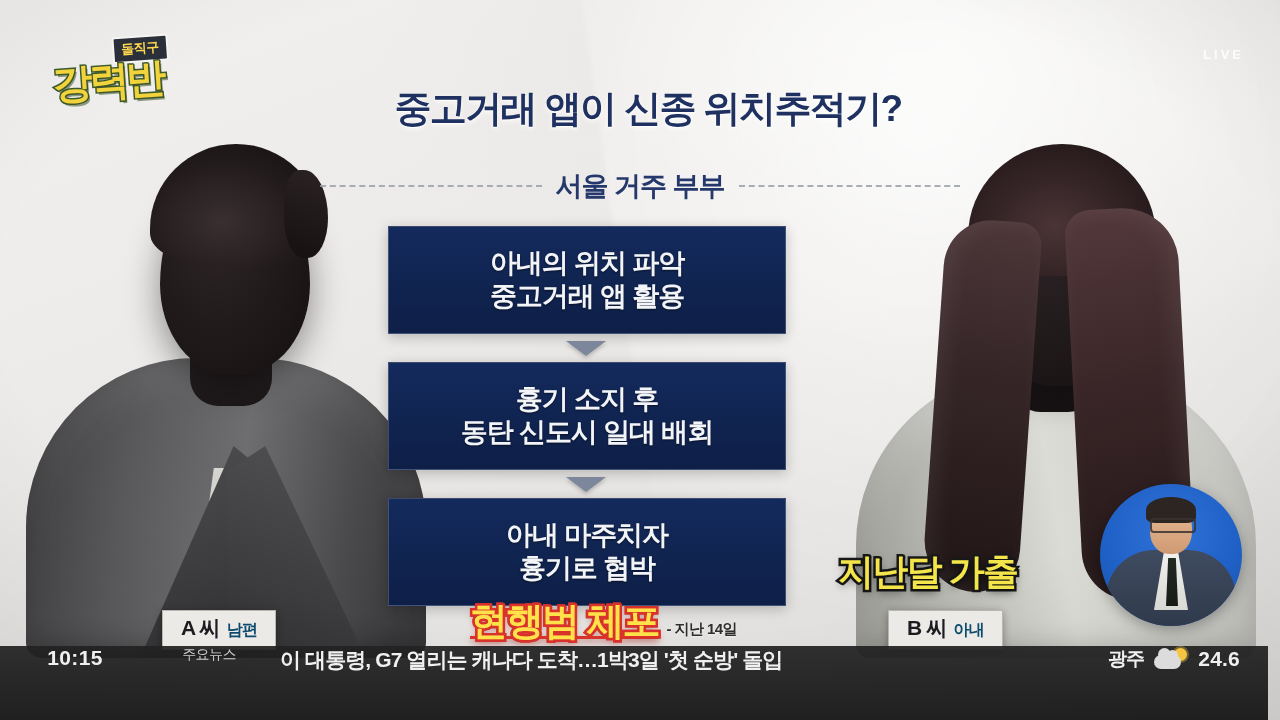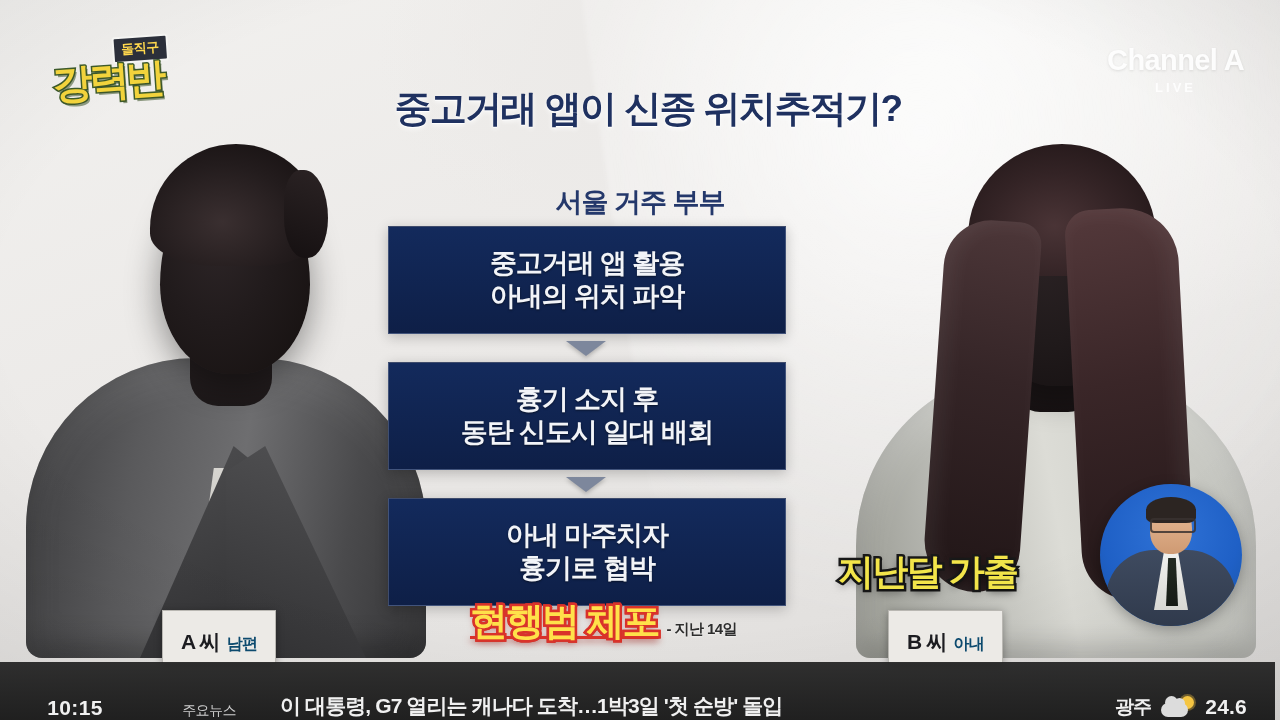--- a/index.html
+++ b/index.html
@@ -99,21 +99,21 @@
   .ch-live{font-size:13px;font-weight:600;letter-spacing:3px;margin-top:3px;
     color:rgba(255,255,255,.86);}
 
   
   .headline{position:absolute;left:16px;right:0;top:84px;text-align:center;
     font-size:37px;font-weight:800;letter-spacing:-1.6px;color:#1f3160;
     text-shadow:0 2px 5px rgba(255,255,255,.85), 0 1px 0 rgba(255,255,255,.9);}
 
   
   .subwrap{position:absolute;left:320px;width:640px;top:168px;height:36px;
-    display:flex;align-items:center;gap:14px;flex-direction:column;}
+    display:flex;align-items:center;gap:14px;}
   .dash{flex:1;height:0;border-top:2px dashed #9aa0ab;opacity:.85;}
   .subtitle{font-size:27px;font-weight:800;letter-spacing:-1px;color:#24386b;
     white-space:nowrap;}
 
   
   .flow{position:absolute;left:388px;top:226px;width:396px;}
   .fbox{width:100%;height:106px;background:linear-gradient(180deg,#132a5c 0%,#0e1f47 100%);
     border:1px solid rgba(255,255,255,.20);
     box-shadow:0 3px 12px rgba(0,0,0,.22);
     display:flex;flex-direction:column;align-items:center;justify-content:center;gap:4px;}
@@ -135,21 +135,21 @@
 
   
   .runaway{position:absolute;left:838px;top:548px;
     font-size:36px;font-weight:800;letter-spacing:-1.8px;
     color:#f3e54a;-webkit-text-stroke:5px #1a1a1a;paint-order:stroke fill;
     text-shadow:0 3px 8px rgba(0,0,0,.6);}
 
   
   .plate{position:absolute;background:#eceae6;border:1px solid #b9b7b2;
     box-shadow:0 2px 8px rgba(0,0,0,.32);
-    padding:17px 18px 7px;display:flex;align-items:baseline;gap:7px;}
+    padding:3px 18px 7px;display:flex;align-items:baseline;gap:7px;}
   .plate .big{font-size:21px;font-weight:700;color:#1c1c20;letter-spacing:-.8px;}
   .plate .small{font-size:16px;font-weight:700;color:#0c4a6e;letter-spacing:-.8px;}
   .plate-a{left:162px;top:610px;}
   .plate-b{left:888px;top:610px;}
 
   
   .anchor{position:absolute;left:1100px;top:484px;width:142px;height:142px;
     border-radius:50%;overflow:hidden;
     background:radial-gradient(circle at 50% 34%, #2f72d6 0%, #1f60c6 58%, #17519f 100%);
     box-shadow:0 4px 14px rgba(0,0,0,.30);}
@@ -163,23 +163,23 @@
     background:linear-gradient(180deg,#3f4b60,#2f394b);
     border-radius:48px 48px 0 0;}
   .a-shirt{position:absolute;left:54px;top:66px;width:34px;height:60px;
     background:linear-gradient(180deg,#f2f2f0,#d8d8d4);
     clip-path:polygon(30% 0,70% 0,100% 100%,0 100%);}
   .a-tie{position:absolute;left:66px;top:74px;width:12px;height:48px;
     background:linear-gradient(180deg,#232a22,#161b16);
     clip-path:polygon(18% 0,82% 0,100% 100%,0 100%);}
 
   
-  .ticker{position:absolute;left:0;right:5px;bottom:0;height:58px;
+  .ticker{position:absolute;left:0;right:12px;bottom:0;height:74px;
     background:linear-gradient(180deg,rgba(34,34,34,.93),rgba(22,22,22,.95));
-    display:flex;align-items:flex-end;color:#f0f0f0;}
+    display:flex;align-items:flex-start;color:#f0f0f0;}
   .tk-time{width:150px;text-align:center;font-size:21px;font-weight:700;letter-spacing:.4px;}
   .tk-label{width:118px;text-align:center;font-size:14px;font-weight:400;color:#cfcfcf;letter-spacing:-.6px;}
   .tk-text{flex:1;font-size:21px;font-weight:700;letter-spacing:-.9px;padding-left:12px;
     white-space:nowrap;overflow:hidden;}
   .tk-weather{display:flex;align-items:center;gap:10px;padding-right:28px;}
   .tk-city{font-size:19px;font-weight:700;letter-spacing:-.8px;margin-left:32px;}
   .tk-temp{font-size:21px;font-weight:700;letter-spacing:.2px;}
   .wicon{position:relative;width:34px;height:24px;}
   .wicon .sun{position:absolute;right:1px;top:1px;width:13px;height:13px;border-radius:50%;
     background:#f5c542;box-shadow:0 0 0 2px rgba(245,197,66,.35);}
@@ -222,37 +222,36 @@
   </div>
 
   <div class="bg-vign"></div>
 
   <div class="show-logo">
     <div class="logo-sub">돌직구</div>
     <div class="logo-main">강력반</div>
   </div>
 
   <div class="ch-logo">
-    <div class="ch-name">Channel A</div>
     <div class="ch-live">LIVE</div>
   </div>
 
   <div class="headline">중고거래 앱이 신종 위치추적기?</div>
 
   <div class="subwrap">
     <div class="dash"></div>
     <div class="subtitle">서울 거주 부부</div>
     <div class="dash"></div>
   </div>
 
   <div class="flow">
 
     <div class="fbox">
+      <div class="ln">아내의 위치 파악</div>
       <div class="ln">중고거래 앱 활용</div>
-      <div class="ln">아내의 위치 파악</div>
     </div>
 
     <div class="arrow">
         <i></i>
       </div>
 
     <div class="fbox">
       <div class="ln">흉기 소지 후</div>
       <div class="ln">동탄 신도시 일대 배회</div>
     </div>

